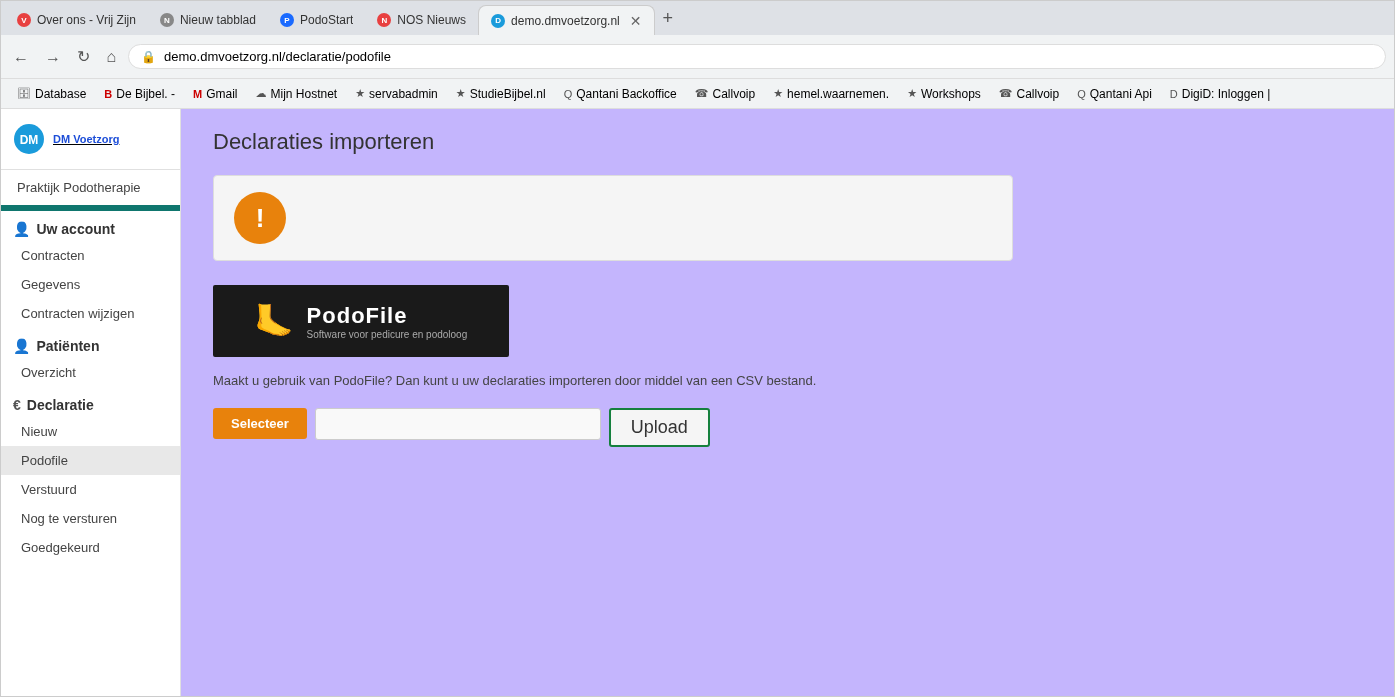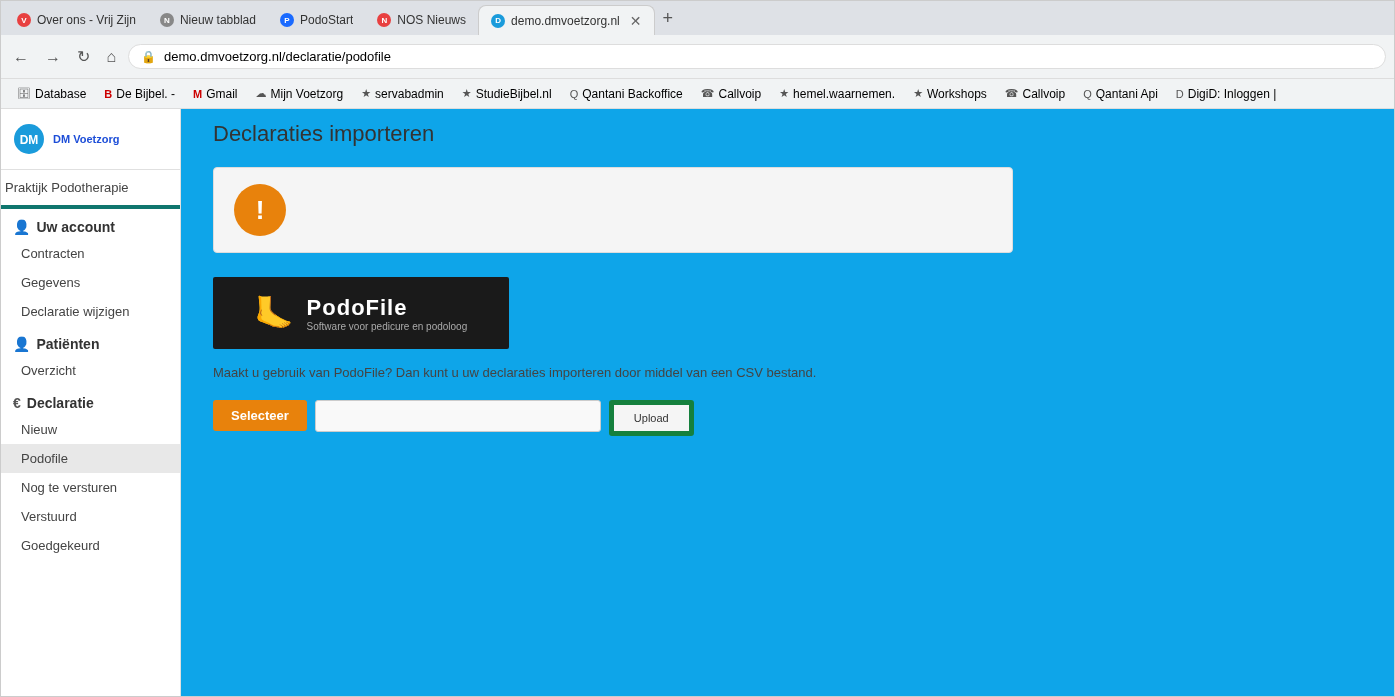--- a/index.html
+++ b/index.html
@@ -101,35 +101,36 @@
       display: flex;
       flex-direction: column;
       overflow-y: auto;
     }
     .sidebar-logo {
       display: flex;
       align-items: center;
       gap: 8px;
       padding: 14px 12px;
       border-bottom: 1px solid #e0e0e0;
+      text-decoration: underline;
     }
     .sidebar-logo-icon {
       width: 32px;
       height: 32px;
     }
     .sidebar-logo-text {
       font-size: 11px;
       font-weight: bold;
       color: #1d4ed8;
     }
     .sidebar-praktijk {
-      padding: 10px 4px;
+      padding: 10px 16px;
       font-size: 13px;
       color: #444;
-      border-bottom: 4px solid #0f766e;
+      border-bottom: 6px solid #0f766e;
     }
     .sidebar-section-header {
       display: flex;
       align-items: center;
       gap: 6px;
       padding: 10px 12px 4px 12px;
       font-size: 14px;
       font-weight: bold;
       color: #333;
     }
@@ -138,23 +139,23 @@
       padding: 7px 12px 7px 20px;
       font-size: 13px;
       color: #444;
       cursor: pointer;
     }
     .sidebar-item.active { background: #e8e8e8; }
 
     
     .content {
       flex: 1;
-      padding: 12px 32px;
+      padding: 20px 32px;
       overflow-y: auto;
-      background: #0ea5e9;
+      background: #c4b5fd;
     }
     .page-title {
       font-size: 22px;
       font-weight: normal;
       color: #333;
       margin-bottom: 20px;
     }
 
     
     .alert-box {
@@ -223,23 +224,23 @@
     }
     .file-input-display {
       width: 286px;
       height: 32px;
       border: 1px solid #ccc;
       border-radius: 3px;
       background: #f9f9f9;
     }
     .upload-btn {
       background: #f5f5f5;
-      border: 5px solid #15803d;
+      border: 2px solid #15803d;
       color: #333;
-      font-size: 11px;
+      font-size: 18px;
       padding: 7px 20px;
       border-radius: 3px;
       cursor: pointer;
     }
 
     .tab-fav-circle {
       width: 14px;
       height: 14px;
       border-radius: 50%;
       display: flex;
@@ -299,21 +300,21 @@
     <div class="bookmark-item">
       <span style="color:#c00;font-size:11px;font-weight:bold;">B</span>
       <span>De Bijbel. -</span>
     </div>
     <div class="bookmark-item">
       <span style="color:#c00;font-size:11px;font-weight:bold;">M</span>
       <span>Gmail</span>
     </div>
     <div class="bookmark-item">
       <span style="color:#555;font-size:11px;">☁</span>
-      <span>Mijn Voetzorg</span>
+      <span>Mijn Hostnet</span>
     </div>
     <div class="bookmark-item">
       <span style="color:#555;font-size:11px;">★</span>
       <span>servabadmin</span>
     </div>
     <div class="bookmark-item">
       <span style="color:#555;font-size:11px;">★</span>
       <span>StudieBijbel.nl</span>
     </div>
     <div class="bookmark-item">
@@ -357,36 +358,36 @@
         <span class="sidebar-logo-text">DM Voetzorg</span>
       </div>
       <div class="sidebar-praktijk">Praktijk Podotherapie</div>
 
       <div class="sidebar-section-header">
         <span class="sidebar-section-icon">👤</span>
         <span>Uw account</span>
       </div>
       <div class="sidebar-item">Contracten</div>
       <div class="sidebar-item">Gegevens</div>
-      <div class="sidebar-item">Declaratie wijzigen</div>
+      <div class="sidebar-item">Contracten wijzigen</div>
 
       <div class="sidebar-section-header">
         <span class="sidebar-section-icon">👤</span>
         <span>Patiënten</span>
       </div>
       <div class="sidebar-item">Overzicht</div>
 
       <div class="sidebar-section-header">
         <span class="sidebar-section-icon">€</span>
         <span>Declaratie</span>
       </div>
       <div class="sidebar-item">Nieuw</div>
       <div class="sidebar-item active">Podofile</div>
+      <div class="sidebar-item">Verstuurd</div>
       <div class="sidebar-item">Nog te versturen</div>
-      <div class="sidebar-item">Verstuurd</div>
       <div class="sidebar-item">Goedgekeurd</div>
     </div>
 
     <div class="content">
       <h1 class="page-title">Declaraties importeren</h1>
 
       <div class="alert-box">
         <div class="alert-icon-wrap">
           <span class="alert-icon-inner">!</span>
         </div>

